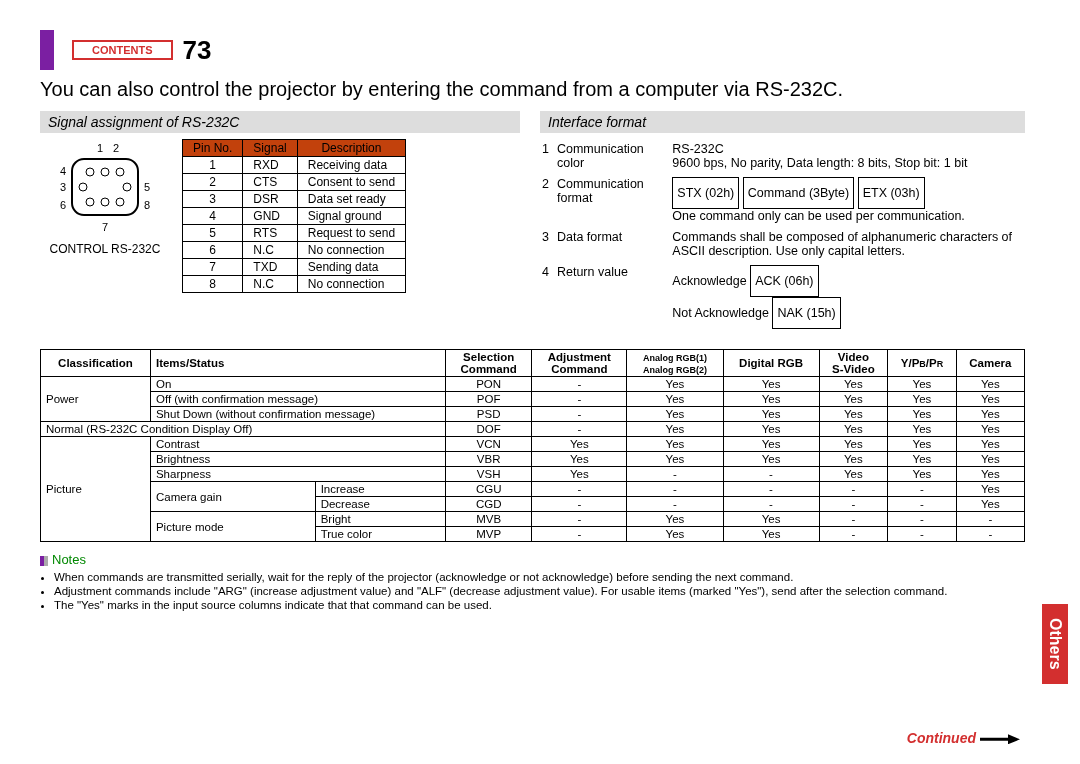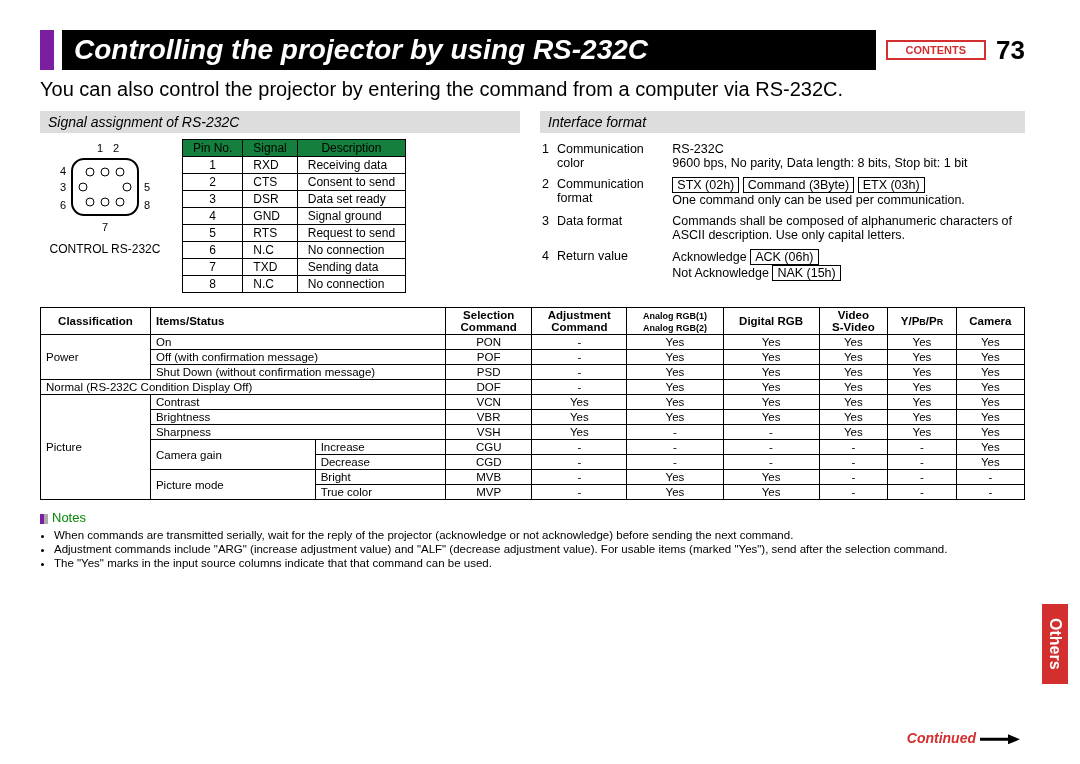--- a/index.html
+++ b/index.html
@@ -13,44 +13,43 @@
   .intro { font-size: 20px; margin: 6px 0 10px 0; }
   .top-row { display: flex; gap: 20px; }
   .section-head { background: #ddd; font-weight: normal; font-style: italic; font-size: 14px; padding: 3px 8px; margin-bottom: 6px; }
   .left-col { flex: 0 0 480px; }
   .right-col { flex: 1; }
   .pin-block { display: flex; gap: 12px; align-items: flex-start; }
   .connector { width: 130px; text-align: center; font-size: 12px; }
   .connector svg { width: 110px; height: 100px; }
   .pin-table { border-collapse: collapse; font-size: 12px; }
   .pin-table th, .pin-table td { border: 1px solid #000; padding: 1px 10px; text-align: left; }
-  .pin-table th { font-weight: normal; text-align: center; background: #15803d; }
+  .pin-table th { font-weight: normal; text-align: center; background: #c2410c; }
   .if-table { font-size: 12.5px; }
   .if-table td { vertical-align: top; padding: 1px 6px 4px 0; }
-  .box { border: 1px solid #000; padding: 0 4px; display: inline-block; }
+  .box { border: 1px solid #000; padding: 8px 4px; display: inline-block; }
   .cmd-section { margin-top: 14px; }
   .cmd-table { border-collapse: collapse; font-size: 11.5px; width: 100%; }
   .cmd-table th, .cmd-table td { border: 1px solid #000; padding: 1px 5px; text-align: center; }
   .cmd-table .left { text-align: left; }
   .notes-head { color: #008800; font-size: 13px; margin: 10px 0 4px 0; }
   .notes-head::before { content: ""; display: inline-block; width: 8px; height: 10px; background: linear-gradient(90deg, #7b1fa2 50%, #aaa 50%); margin-right: 4px; vertical-align: middle; }
   .notes { font-size: 11.5px; padding-left: 14px; }
   .notes li { list-style: disc; margin-bottom: 2px; }
   .side-tab { position: absolute; right: 12px; bottom: 80px; background: #d32f2f; color: #fff; font-weight: bold; writing-mode: vertical-rl; padding: 14px 4px; font-size: 16px; }
   .continued { position: absolute; right: 60px; bottom: 18px; color: #d32f2f; font-style: italic; font-weight: bold; font-size: 14px; }
   .continued-arrow { display:inline-block; width: 40px; height: 10px; background: #000; clip-path: polygon(0 35%, 70% 35%, 70% 0, 100% 50%, 70% 100%, 70% 65%, 0 65%); margin-left:4px; vertical-align:middle;}
   .sub { font-size: 9px; }
 </style>
 </head>
 <body>
 
 <div class="page">
   <div class="header">
     <div class="purple-bar"></div>
-    <div class="title-bar">Controlling the projector by using RS-232C</div>
     <div class="contents-btn">CONTENTS</div>
     <div class="page-num">73</div>
   </div>
 
   <div class="intro">You can also control the projector by entering the command from a computer via RS-232C.</div>
 
   <div class="top-row">
     <div class="left-col">
       <div class="section-head">Signal assignment of RS-232C</div>
       <div class="pin-block">

